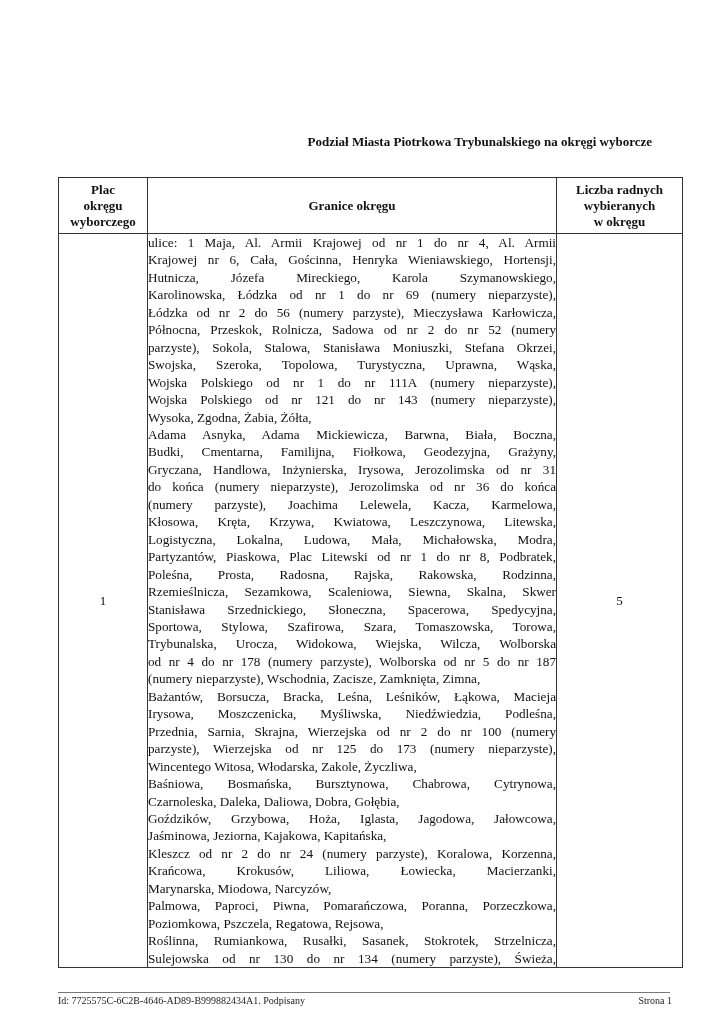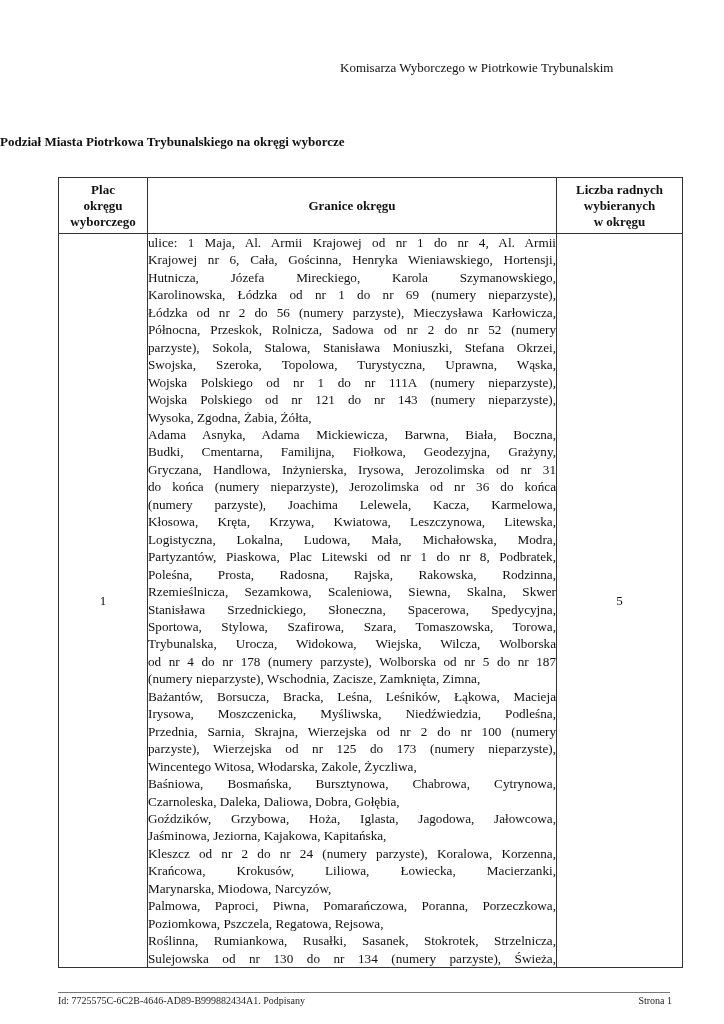--- a/index.html
+++ b/index.html
@@ -4,22 +4,22 @@
 <style>
   html, body { margin: 0; padding: 0; background: #ffffff; }
   body {
     width: 724px; height: 1024px; position: relative; overflow: hidden;
     font-family: "Liberation Serif", serif; color: #111;
   }
   .header-block {
     position: absolute; left: 340px; top: 56px; font-size: 13px; line-height: 24.5px;
   }
   .doc-title {
-    position: absolute; left: 0; width: 635px; top: 134px; text-align: left;
-    font-weight: bold; font-size: 13px;
+    position: absolute; left: 0; width: 635px; top: 134px; text-align: right;
+    font-weight: bold; font-size: 13px; padding-left: 17px;
   }
   table.districts {
     position: absolute; left: 58px; top: 177px;
     border-collapse: collapse; table-layout: fixed;
     width: 624px;
   }
   table.districts th, table.districts td {
     border: 1px solid #333; padding: 0; vertical-align: middle;
   }
   table.districts th {
@@ -45,21 +45,20 @@
     position: absolute; left: 58px; top: 995px; font-size: 10px; color: #222;
   }
   .footer-page {
     position: absolute; right: 52px; top: 995px; font-size: 10px; color: #222;
   }
 </style>
 </head>
 <body>
 
 <div class="header-block">
-  <div>Komisarza Wyborczego w Piotrkowie Trybunalskim</div>
 </div>
 
 <div class="doc-title">Podział Miasta Piotrkowa Trybunalskiego na okręgi wyborcze</div>
 
 <table class="districts">
   <colgroup>
       <col class="c1">
       <col class="c2">
       <col class="c3">
     </colgroup>

